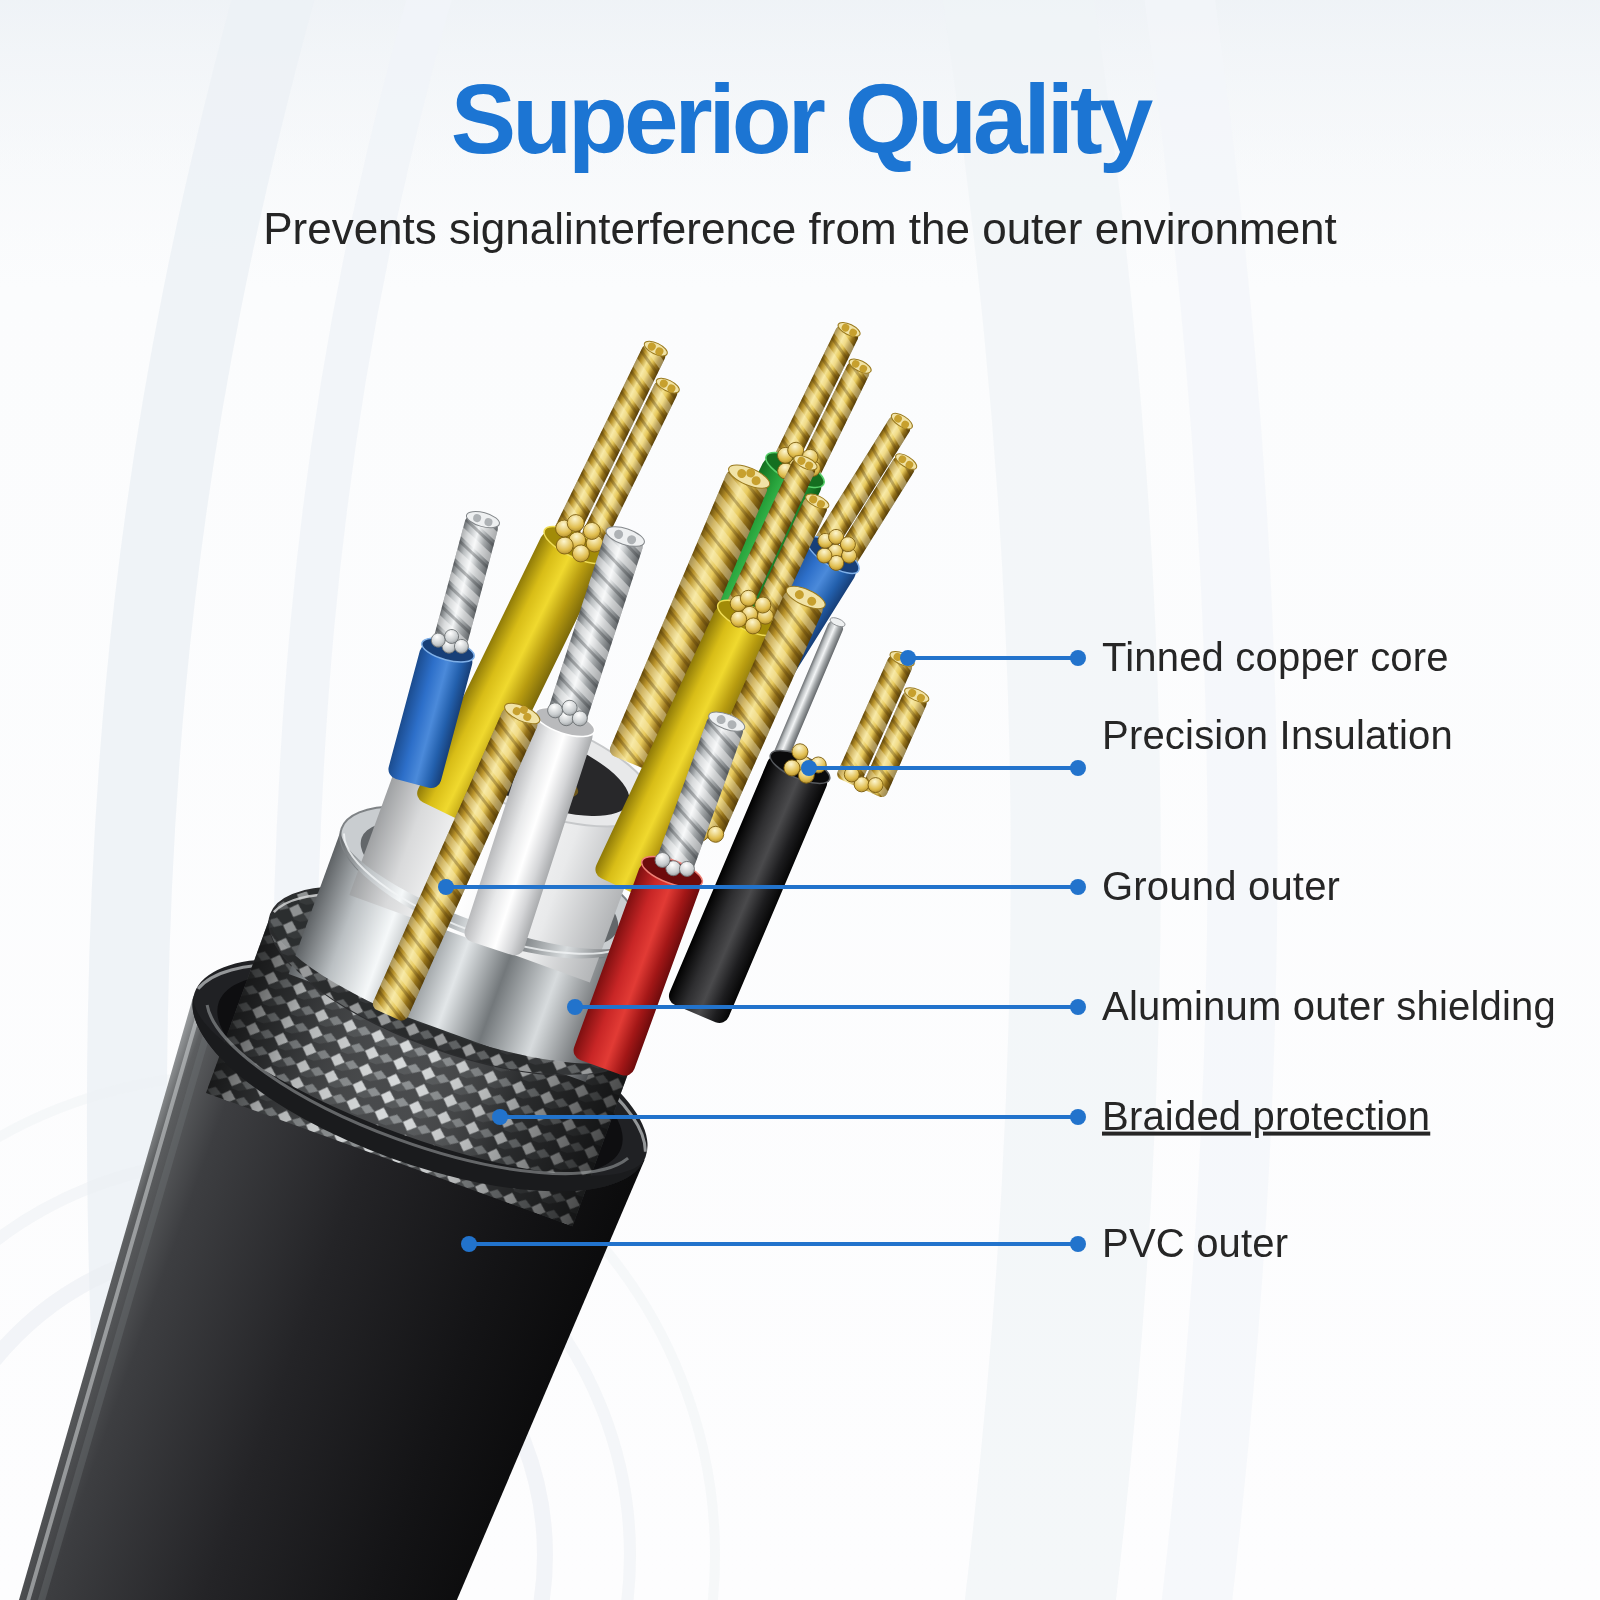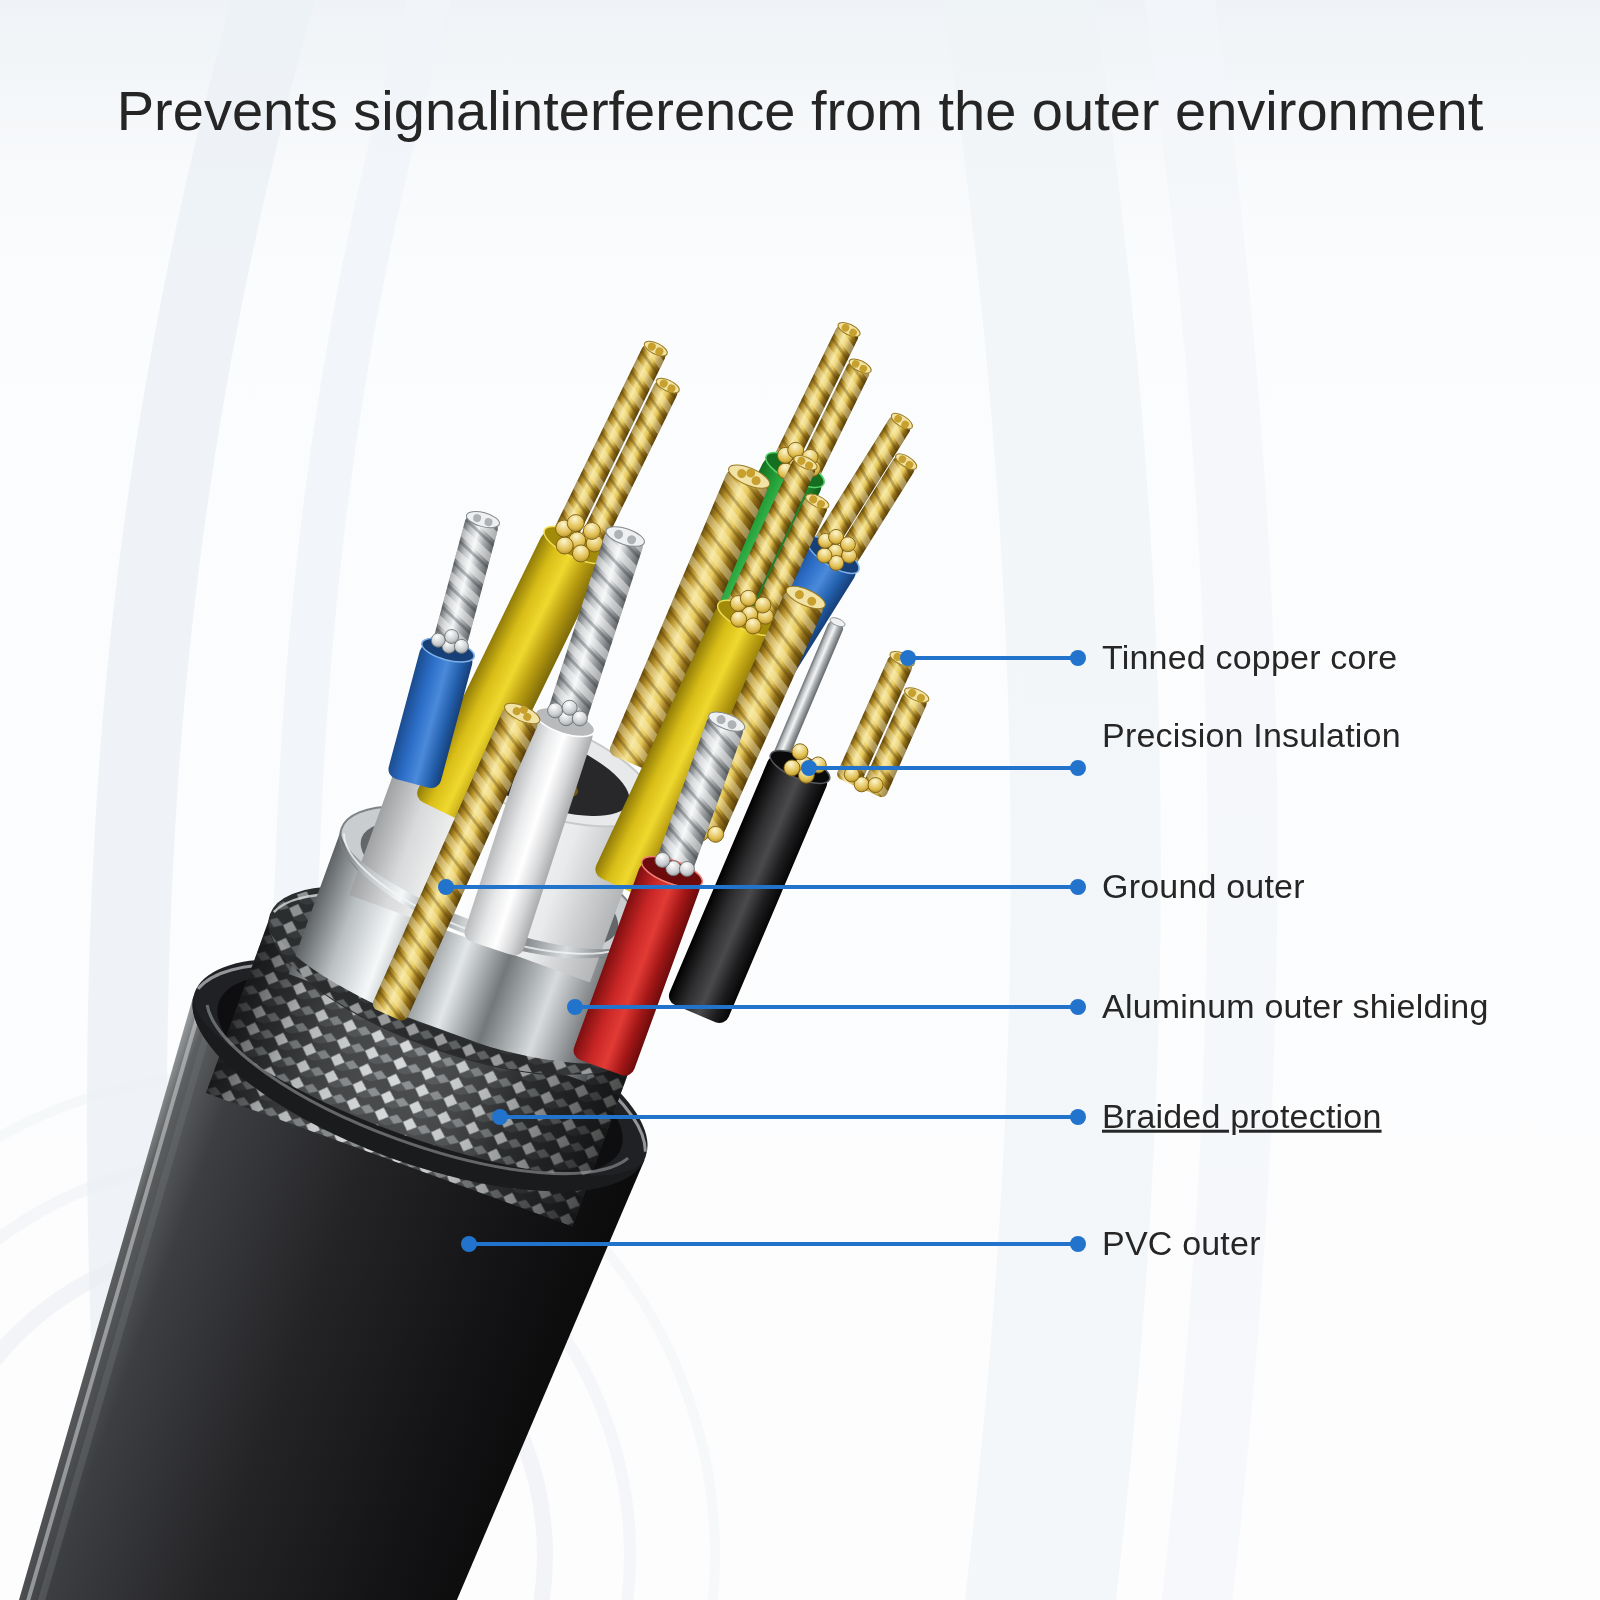--- a/index.html
+++ b/index.html
@@ -3,26 +3,26 @@
 <meta charset="utf-8">
 <style>
   html,body{margin:0;padding:0;}
   body{font-family:"Liberation Sans","DejaVu Sans",sans-serif;background:#ffffff;}
   .stage{position:relative;width:1600px;height:1600px;overflow:hidden;
          background:linear-gradient(180deg,#f3f6f9 0%,#fbfcfd 18%,#fdfdfe 100%);}
   .cable-svg{position:absolute;left:0;top:0;width:1600px;height:1600px;}
   .header{position:absolute;left:0;top:60px;width:1600px;text-align:center;pointer-events:none;}
   .title{margin:0;font-size:98px;line-height:118px;font-weight:bold;letter-spacing:-4px;
          color:var(--title-color,#1c75d3);}
-  .subtitle{margin-top:22px;font-size:56px;line-height:58px;font-weight:normal;
+  .subtitle{margin-top:22px;font-size:44px;line-height:58px;font-weight:normal;
             color:var(--subtitle-color,#252525);letter-spacing:0px;}
   .callout-line{stroke:var(--leader-color,#2273cc);stroke-width:4;}
   .callout-dot{fill:var(--leader-color,#2273cc);}
   .callout-label{position:absolute;transform:translateY(-52%);white-space:nowrap;
-                 font-size:34px;color:var(--label-color,#262626);letter-spacing:0.2px;}
+                 font-size:40px;color:var(--label-color,#262626);letter-spacing:0.2px;}
 </style>
 </head>
 <body>
 
 <div class="stage">
 
 <svg class="cable-svg" viewBox="0 0 1600 1600">
   <defs>
     <linearGradient id="gJacket" x1="0" y1="0" x2="1" y2="0">
       <stop offset="0" stop-color="#9da0a2"></stop>
@@ -414,20 +414,21 @@
         <line x1="500" y1="1117" x2="1078" y2="1117" class="callout-line"></line>
         <circle cx="500" cy="1117" r="8" class="callout-dot"></circle>
         <circle cx="1078" cy="1117" r="8" class="callout-dot"></circle>
         <line x1="469" y1="1244" x2="1078" y2="1244" class="callout-line"></line>
         <circle cx="469" cy="1244" r="8" class="callout-dot"></circle>
         <circle cx="1078" cy="1244" r="8" class="callout-dot"></circle>
       </g>
 </svg>
 
 <div class="header">
+  <h1 class="title">Superior Quality</h1>
   <div class="subtitle">Prevents signalinterference from the outer environment</div>
 </div>
 
 <div id="labels">
       <div class="callout-label" style="left: 1102px; top: 658px;">Tinned copper core</div>
       <div class="callout-label" style="left: 1102px; top: 736px;">Precision Insulation</div>
       <div class="callout-label" style="left: 1102px; top: 887px;">Ground outer</div>
       <div class="callout-label" style="left: 1102px; top: 1007px;">Aluminum outer shielding</div>
       <div class="callout-label" style="left: 1102px; top: 1117px; text-decoration: underline;">Braided protection</div>
       <div class="callout-label" style="left: 1102px; top: 1244px;">PVC outer</div>

